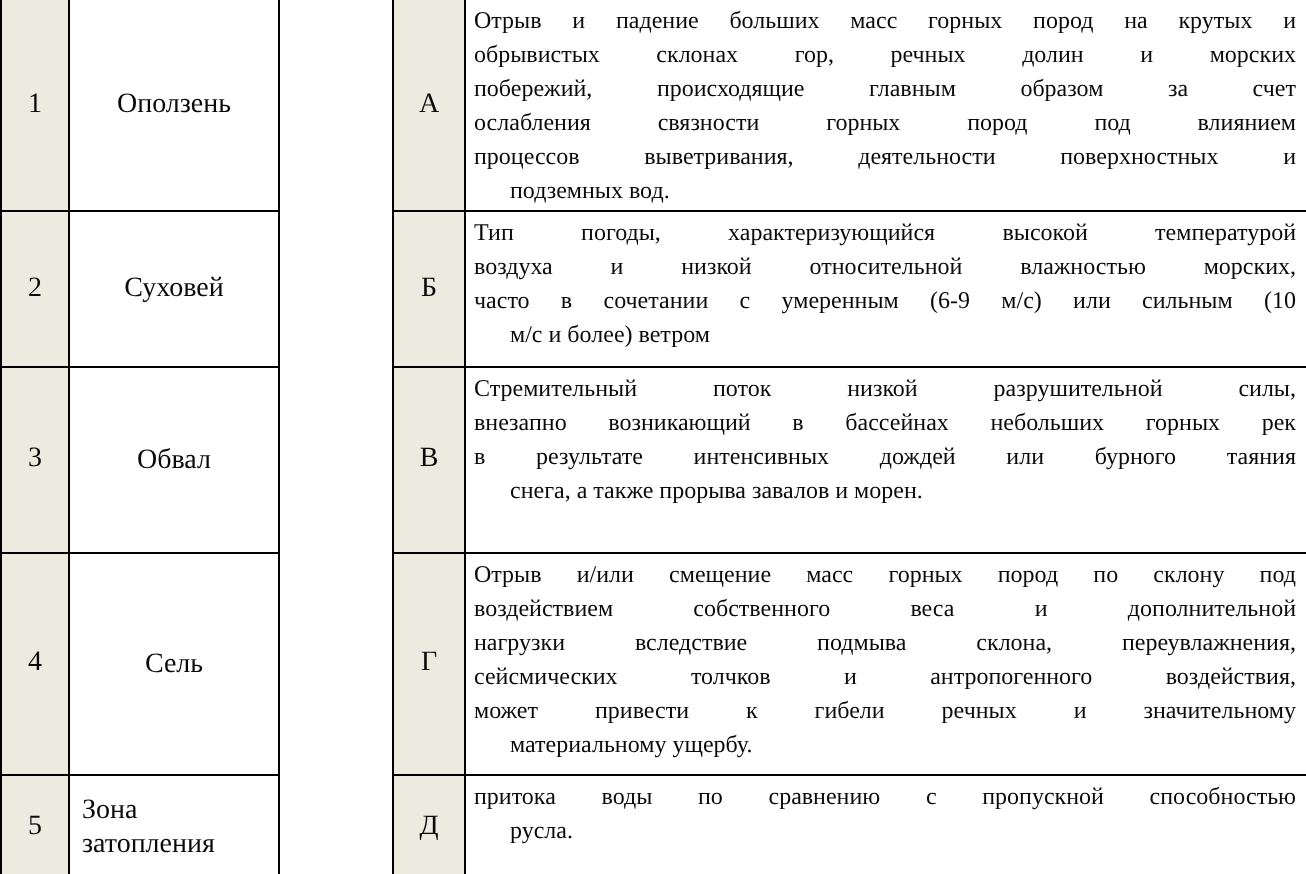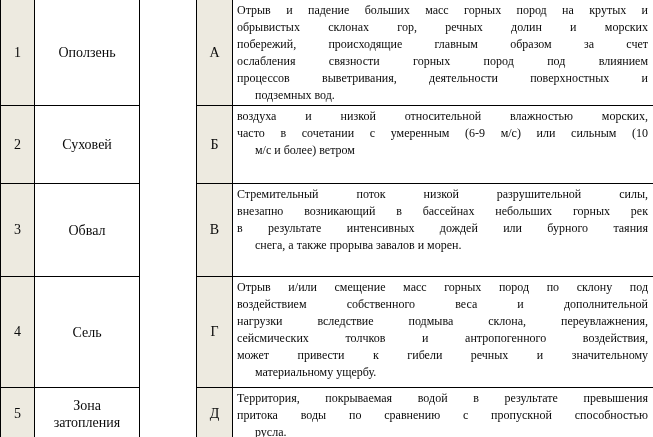--- a/index.html
+++ b/index.html
@@ -45,21 +45,20 @@
     width: 34px;
     background: #EDEAE0;
     border-right: 1px solid #000;
     display: flex; align-items: center; justify-content: center;
     font-size: 14px;
   }
   .term-cell {
     flex: 1;
     background: #ffffff;
     display: flex; align-items: center; justify-content: center;
-    text-align: center;
     font-size: 14px;
     line-height: 17px;
     padding: 0 6px;
   }
   .letter-cell {
     width: 36px;
     background: #EDEAE0;
     border-right: 1px solid #000;
     display: flex; align-items: center; justify-content: center;
     font-size: 14px;
@@ -119,20 +118,21 @@
           <div class="def-line">обрывистых склонах гор, речных долин и морских</div>
           <div class="def-line">побережий, происходящие главным образом за счет</div>
           <div class="def-line">ослабления связности горных пород под влиянием</div>
           <div class="def-line">процессов выветривания, деятельности поверхностных и</div>
           <div class="def-line">подземных вод.</div>
         </div>
     </div>
     <div class="trow h2">
       <div class="cell letter-cell">Б</div>
       <div class="cell def-cell">
+          <div class="def-line">Тип погоды, характеризующийся высокой температурой</div>
           <div class="def-line">воздуха и низкой относительной влажностью морских,</div>
           <div class="def-line">часто в сочетании с умеренным (6-9 м/с) или сильным (10</div>
           <div class="def-line">м/с и более) ветром</div>
         </div>
     </div>
     <div class="trow h3">
       <div class="cell letter-cell">В</div>
       <div class="cell def-cell">
           <div class="def-line">Стремительный поток низкой разрушительной силы,</div>
           <div class="def-line">внезапно возникающий в бассейнах небольших горных рек</div>
@@ -147,20 +147,19 @@
           <div class="def-line">воздействием собственного веса и дополнительной</div>
           <div class="def-line">нагрузки вследствие подмыва склона, переувлажнения,</div>
           <div class="def-line">сейсмических толчков и антропогенного воздействия,</div>
           <div class="def-line">может привести к гибели речных и значительному</div>
           <div class="def-line">материальному ущербу.</div>
         </div>
     </div>
     <div class="trow h5 last">
       <div class="cell letter-cell">Д</div>
       <div class="cell def-cell">
-          <div class="def-line">Территория, покрываемая водой в результате превышения</div>
           <div class="def-line">притока воды по сравнению с пропускной способностью</div>
           <div class="def-line">русла.</div>
         </div>
     </div>
   </div>
 
 </div>
 
 </body></html>

